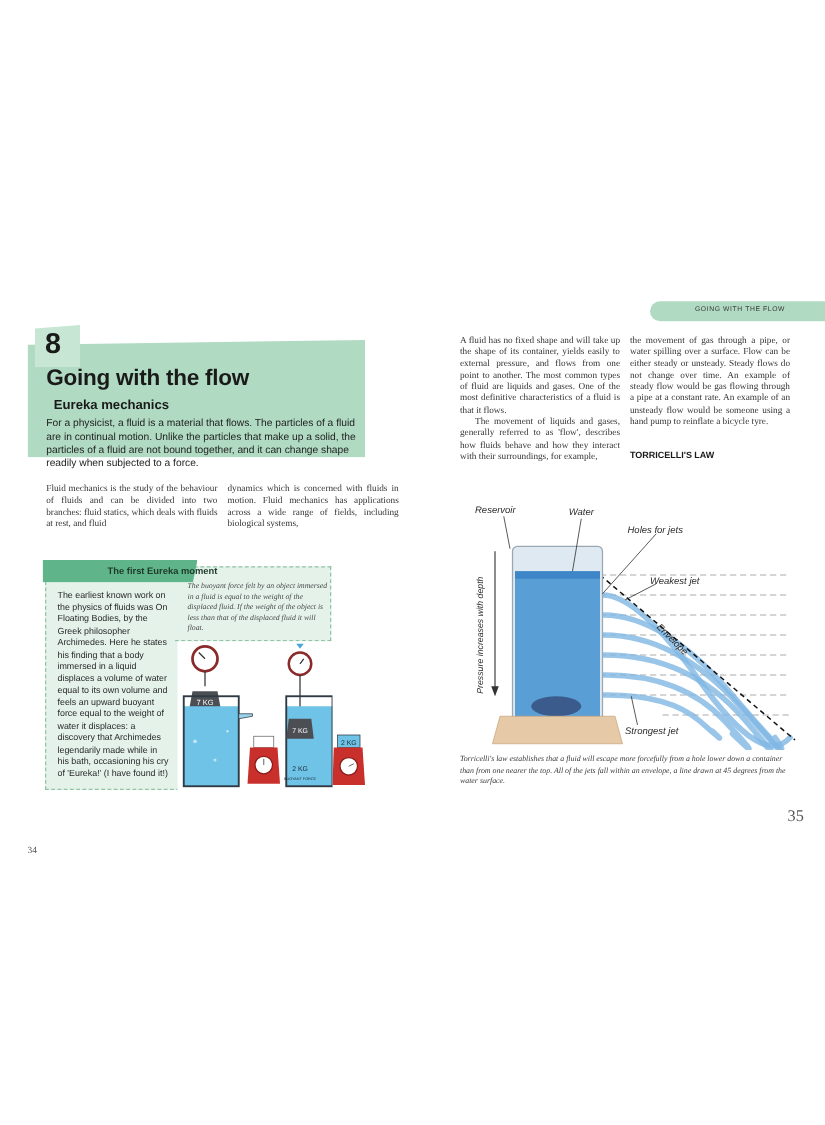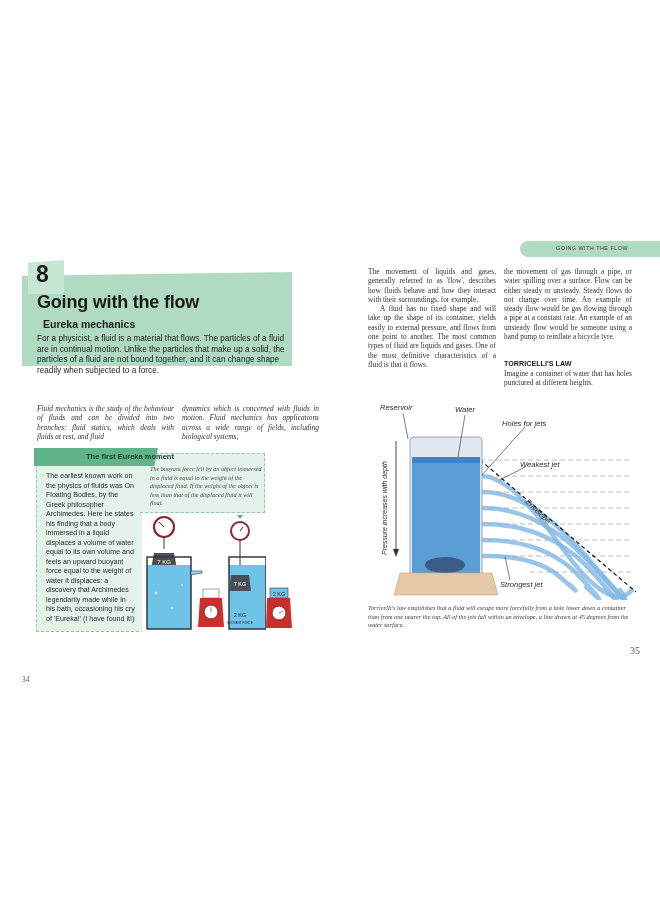--- a/index.html
+++ b/index.html
@@ -30,22 +30,22 @@
   .chapter-subtitle {
     position: absolute; left: 43px; top: 318px; font-family: "Liberation Sans", sans-serif;
     font-weight: bold; font-size: 10.5px; color: #1a1a1a;
   }
   .chapter-intro {
     position: absolute; left: 37px; top: 334px; width: 260px;
     font-family: "Liberation Sans", sans-serif; font-size: 8.2px; line-height: 10.6px; color: #1e1e1e;
   }
 
   .body-cols-left {
-    position: absolute; left: 37px; top: 404px; width: 282px;
-    display: flex; gap: 8px; font-style: italic;
+    position: absolute; left: 37px; top: 386px; width: 282px;
+    display: flex; gap: 8px;
   }
   .body-col {
     flex: 1; font-size: 7.4px; line-height: 9.4px; text-align: justify; color: #333;
   }
 
   
   .eureka-box {
     position: absolute; left: 36px; top: 455px; width: 228px; height: 177px;
     border: 1px dashed #8fc4a5; border-top: none; background: #e4f2ea;
   }
@@ -95,21 +95,21 @@
     margin-top: 18px; color: #1a1a1a;
   }
   .figure-area { position: absolute; left: 370px; top: 405px; width: 270px; height: 195px; font-style: italic; }
   .fig-label {
     position: absolute; font-family: "Liberation Sans", sans-serif; font-size: 7.6px; color: #2a2a2a; white-space: nowrap;
   }
   .figure-caption {
     position: absolute; left: 368px; top: 604px; width: 270px;
     font-style: italic; font-size: 6.3px; line-height: 8.6px; color: #3a3a3a;
   }
-  .page-number-right { position: absolute; left: 630px; top: 645px; font-size: 10px; color: #555; }
+  .page-number-right { position: absolute; left: 630px; top: 645px; font-size: 13px; color: #555; }
 </style>
 </head>
 <body>
 
 <div class="spread">
 
   <div class="chapter-panel"></div>
   <div class="chapter-tab"></div>
   <div class="chapter-number">8</div>
   <div class="chapter-title">Going with the flow</div>
@@ -172,27 +172,26 @@
     <line x1="13" y1="33" x2="17" y2="31" stroke="#333" stroke-width="0.6"></line>
   </svg>
 
   <div class="page-number-left">34</div>
 
   <div class="running-header"></div>
   <div class="running-header-text">GOING WITH THE FLOW</div>
 
   <div class="body-cols-right">
     <div class="body-col-r">
+      <p>A fluid has no fixed shape and will take up the shape of its container, yields easily to external pressure, and flows from one point to another. The most common types of fluid are liquids and gases. One of the most definitive characteristics of a fluid is that it flows.</p>
       <p>The movement of liquids and gases, generally referred to as 'flow', describes how fluids behave and how they interact with their surroundings, for example,</p>
-      <p>A fluid has no fixed shape and will take up the shape of its container, yields easily to external pressure, and flows from one point to another. The most common types of fluid are liquids and gases. One of the most definitive characteristics of a fluid is that it flows.</p>
     </div>
     <div class="body-col-r">
       <p>the movement of gas through a pipe, or water spilling over a surface. Flow can be either steady or unsteady. Steady flows do not change over time. An example of steady flow would be gas flowing through a pipe at a constant rate. An example of an unsteady flow would be someone using a hand pump to reinflate a bicycle tyre.</p>
       <div class="torricelli-heading">TORRICELLI'S LAW</div>
-      <p>Imagine a container of water that has holes punctured at different heights.</p>
     </div>
   </div>
 
   <div class="figure-area">
     <svg width="270" height="195" viewBox="0 0 270 195">
 
       <g stroke="#aaaaaa" stroke-width="0.8" stroke-dasharray="5,3">
         <line x1="110" y1="55" x2="262" y2="55"></line>
         <line x1="110" y1="71" x2="262" y2="71"></line>
         <line x1="110" y1="87" x2="262" y2="87"></line>

